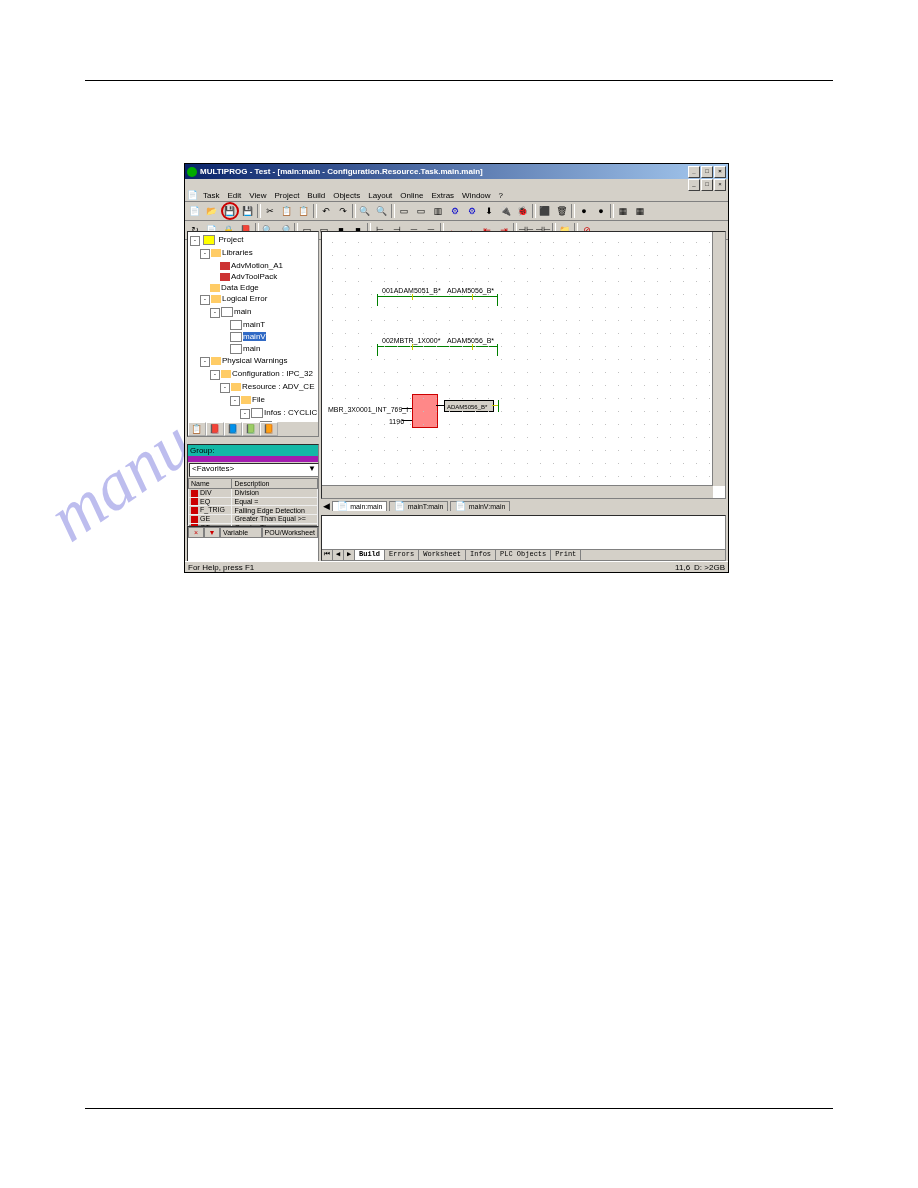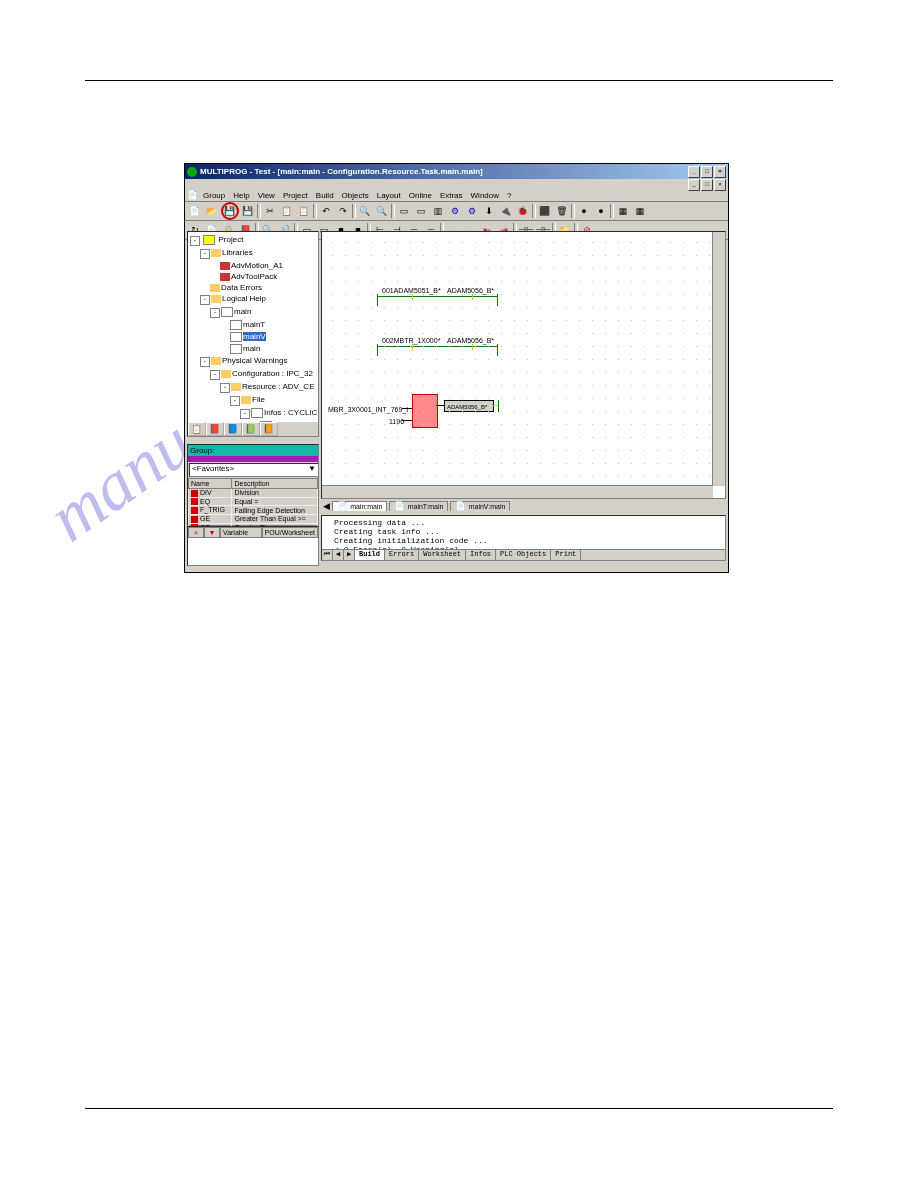--- a/index.html
+++ b/index.html
@@ -95,22 +95,22 @@
   <div class="mdi-bar">
     <div class="win-btns">
       <div class="win-btn">_</div>
       <div class="win-btn">□</div>
       <div class="win-btn">×</div>
     </div>
   </div>
 
   <div class="menubar">
     <span class="menu-icon">📄</span>
-    <span class="menu-item">Group</span>
-    <span class="menu-item">Help</span>
+    <span class="menu-item">Task</span>
+    <span class="menu-item">Edit</span>
     <span class="menu-item">View</span>
     <span class="menu-item">Project</span>
     <span class="menu-item">Build</span>
     <span class="menu-item">Objects</span>
     <span class="menu-item">Layout</span>
     <span class="menu-item">Online</span>
     <span class="menu-item">Extras</span>
     <span class="menu-item">Window</span>
     <span class="menu-item">?</span>
   </div>
@@ -282,22 +282,22 @@
       <div class="tree">
         <div class="tree-node">
           <span class="tree-exp">-</span>
           <span class="tree-ico proj-ico"></span>
           <span>Project</span>
         </div>
         <div id="tree-items">
             <div class="tree-node"><span class="tree-ind" style="width:10px"></span><span class="tree-exp">-</span><span class="tree-ico folder"></span><span>Libraries</span></div>
             <div class="tree-node"><span class="tree-ind" style="width:20px"></span><span style="display:inline-block;width:10px"></span><span class="tree-ico book-ico"></span><span>AdvMotion_A1</span></div>
             <div class="tree-node"><span class="tree-ind" style="width:20px"></span><span style="display:inline-block;width:10px"></span><span class="tree-ico book-ico"></span><span>AdvToolPack</span></div>
-            <div class="tree-node"><span class="tree-ind" style="width:10px"></span><span style="display:inline-block;width:10px"></span><span class="tree-ico folder"></span><span>Data Errors</span></div>
-            <div class="tree-node"><span class="tree-ind" style="width:10px"></span><span class="tree-exp">-</span><span class="tree-ico folder"></span><span>Logical Help</span></div>
+            <div class="tree-node"><span class="tree-ind" style="width:10px"></span><span style="display:inline-block;width:10px"></span><span class="tree-ico folder"></span><span>Data Edge</span></div>
+            <div class="tree-node"><span class="tree-ind" style="width:10px"></span><span class="tree-exp">-</span><span class="tree-ico folder"></span><span>Logical Error</span></div>
             <div class="tree-node"><span class="tree-ind" style="width:20px"></span><span class="tree-exp">-</span><span class="tree-ico file-ico"></span><span>main</span></div>
             <div class="tree-node"><span class="tree-ind" style="width:30px"></span><span style="display:inline-block;width:10px"></span><span class="tree-ico file-ico"></span><span>mainT</span></div>
             <div class="tree-node"><span class="tree-ind" style="width:30px"></span><span style="display:inline-block;width:10px"></span><span class="tree-ico file-ico"></span><span class="sel">mainV</span></div>
             <div class="tree-node"><span class="tree-ind" style="width:30px"></span><span style="display:inline-block;width:10px"></span><span class="tree-ico file-ico"></span><span>main</span></div>
             <div class="tree-node"><span class="tree-ind" style="width:10px"></span><span class="tree-exp">-</span><span class="tree-ico folder"></span><span>Physical Warnings</span></div>
             <div class="tree-node"><span class="tree-ind" style="width:20px"></span><span class="tree-exp">-</span><span class="tree-ico folder"></span><span>Configuration : IPC_32</span></div>
             <div class="tree-node"><span class="tree-ind" style="width:30px"></span><span class="tree-exp">-</span><span class="tree-ico folder"></span><span>Resource : ADV_CE</span></div>
             <div class="tree-node"><span class="tree-ind" style="width:40px"></span><span class="tree-exp">-</span><span class="tree-ico folder"></span><span>File</span></div>
             <div class="tree-node"><span class="tree-ind" style="width:50px"></span><span class="tree-exp">-</span><span class="tree-ico file-ico"></span><span>Infos : CYCLIC</span></div>
             <div class="tree-node"><span class="tree-ind" style="width:60px"></span><span style="display:inline-block;width:10px"></span><span class="tree-ico file-ico"></span><span>main : main</span></div>
@@ -985,37 +985,38 @@
           <span class="ico">📄</span>
           <span>mainT:main</span>
         </div>
       <div class="ws-tab">
           <span class="ico">📄</span>
           <span>mainV:main</span>
         </div>
     </div>
 
     <div class="output-panel">
-      <div class="output-text">
-        <div>Processing data ...</div>
-        <div>Creating task info ...</div>
-        <div>Creating initialization code ...</div>
-        <div><span class="output-ok">✔</span> <span>0 Error(s), 0 Warning(s)</span></div>
-      </div>
       <div class="out-tabs">
         <div class="out-btns">
           <div class="out-btn">⏮</div>
           <div class="out-btn">◀</div>
           <div class="out-btn">▶</div>
         </div>
         <div class="out-tab active">Build</div>
         <div class="out-tab">Errors</div>
         <div class="out-tab">Worksheet</div>
         <div class="out-tab">Infos</div>
         <div class="out-tab">PLC Objects</div>
         <div class="out-tab">Print</div>
       </div>
     </div>
 
   </div>
 
+  <div class="statusbar">
+    <span>For Help, press F1</span>
+    <div class="status-right">
+      <span>11,6</span>
+      <span>D: &gt;2GB</span>
+    </div>
+  </div>
 
 </div>
 
 </body></html>

